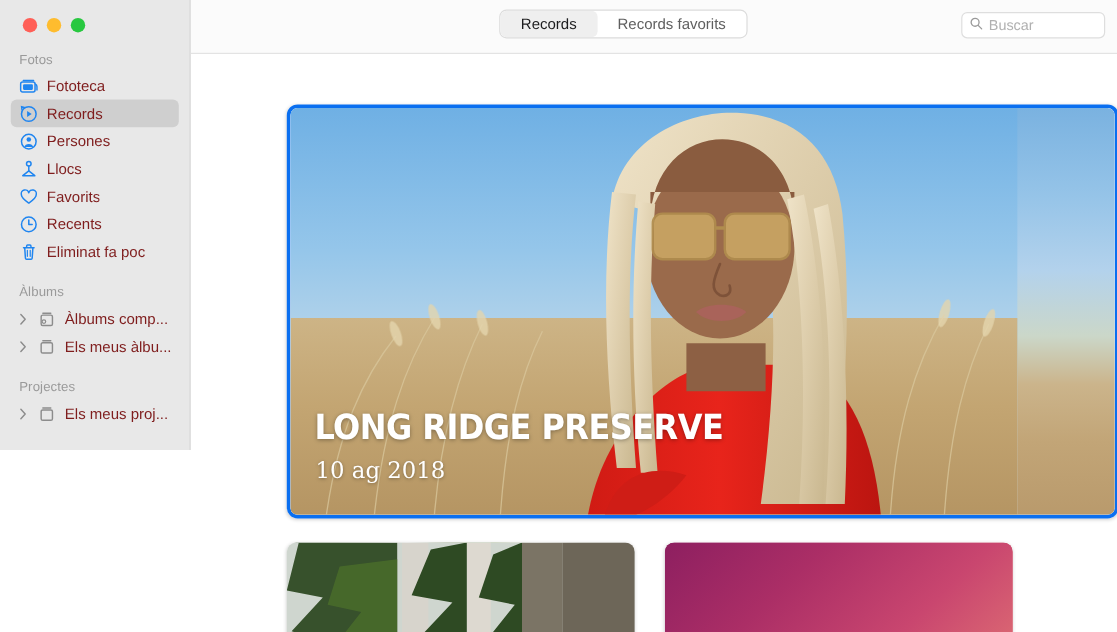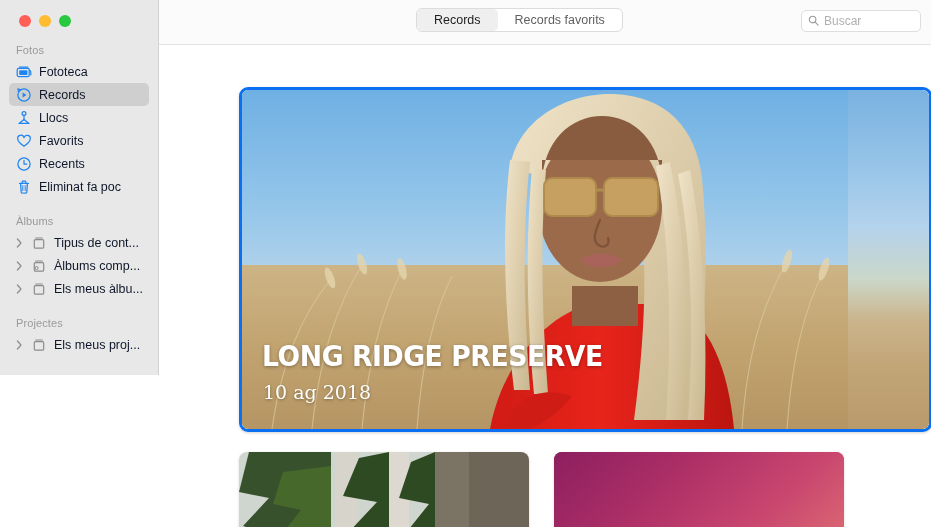--- a/index.html
+++ b/index.html
@@ -51,21 +51,21 @@
     height: 23px;
     margin: 0 9px 0 9px;
     padding-left: 7px;
     border-radius: 5px;
     gap: 7px;
     cursor: default;
   }
   .sb-item.selected { background: #cfcfcf; }
   .sb-label {
     font-size: 12.5px;
-    color: #0f172a;
+    color: #7f1d1d;
     white-space: nowrap;
     overflow: hidden;
   }
   .sb-icon {
     width: 16px; height: 16px;
     display: flex; align-items: center; justify-content: center;
     flex: 0 0 16px;
   }
   .sb-icon svg { display: block; }
   .sb-chevron {
@@ -252,20 +252,30 @@
       <span class="sb-icon">
         <svg width="16" height="16" viewBox="0 0 16 16">
           <circle cx="8" cy="8" r="6.1" fill="none" stroke="#1f85f0" stroke-width="1.25"></circle>
           <path d="M6.6 5.6 L10.4 8 L6.6 10.4 Z" fill="#1f85f0"></path>
           <path d="M2.3 4.4 L2.0 2.0 L4.4 2.6" fill="none" stroke="#1f85f0" stroke-width="1.2" stroke-linecap="round"></path>
         </svg>
       </span>
       <span class="sb-label">Records</span>
     </div>
 
+    <div class="sb-item">
+      <span class="sb-icon">
+        <svg width="16" height="16" viewBox="0 0 16 16">
+          <circle cx="8" cy="8" r="6.1" fill="none" stroke="#1f85f0" stroke-width="1.25"></circle>
+          <circle cx="8" cy="6.2" r="1.9" fill="#1f85f0"></circle>
+          <path d="M4.3 12.4 a3.8 3.2 0 0 1 7.4 0" fill="#1f85f0"></path>
+        </svg>
+      </span>
+      <span class="sb-label">Persones</span>
+    </div>
 
     <div class="sb-item">
       <span class="sb-icon">
         <svg width="16" height="16" viewBox="0 0 16 16">
           <circle cx="8" cy="3.4" r="1.9" fill="none" stroke="#1f85f0" stroke-width="1.25"></circle>
           <path d="M8 5.4 v4.2" stroke="#1f85f0" stroke-width="1.25" stroke-linecap="round"></path>
           <path d="M3 13.4 L8 9.4 L13 13.4 Z" fill="none" stroke="#1f85f0" stroke-width="1.25" stroke-linejoin="round"></path>
         </svg>
       </span>
       <span class="sb-label">Llocs</span>
@@ -300,34 +310,20 @@
           <path d="M6.8 6.6 v5 M9.2 6.6 v5" stroke="#1f85f0" stroke-width="1" stroke-linecap="round"></path>
         </svg>
       </span>
       <span class="sb-label">Eliminat fa poc</span>
     </div>
 
     <div class="sb-spacer"></div>
 
     <div class="sb-section-header">Àlbums</div>
 
-    <div class="sb-item">
-      <span class="sb-chevron">
-        <svg width="7" height="10" viewBox="0 0 7 10">
-          <path d="M1.4 1 L5 5 L1.4 9" fill="none" stroke="#8c8c8c" stroke-width="1.2" stroke-linecap="round" stroke-linejoin="round"></path>
-        </svg>
-      </span>
-      <span class="sb-icon">
-        <svg width="16" height="16" viewBox="0 0 16 16">
-          <rect x="3.3" y="4.6" width="9.4" height="8.6" rx="1.3" fill="none" stroke="#8c8c8c" stroke-width="1.2"></rect>
-          <path d="M4.7 3.0 h6.6" stroke="#8c8c8c" stroke-width="1.2" stroke-linecap="round"></path>
-        </svg>
-      </span>
-      <span class="sb-label">Tipus de cont...</span>
-    </div>
 
     <div class="sb-item">
       <span class="sb-chevron">
         <svg width="7" height="10" viewBox="0 0 7 10">
           <path d="M1.4 1 L5 5 L1.4 9" fill="none" stroke="#8c8c8c" stroke-width="1.2" stroke-linecap="round" stroke-linejoin="round"></path>
         </svg>
       </span>
       <span class="sb-icon">
         <svg width="16" height="16" viewBox="0 0 16 16">
           <rect x="3.3" y="4.6" width="9.4" height="8.6" rx="1.3" fill="none" stroke="#8c8c8c" stroke-width="1.2"></rect>

